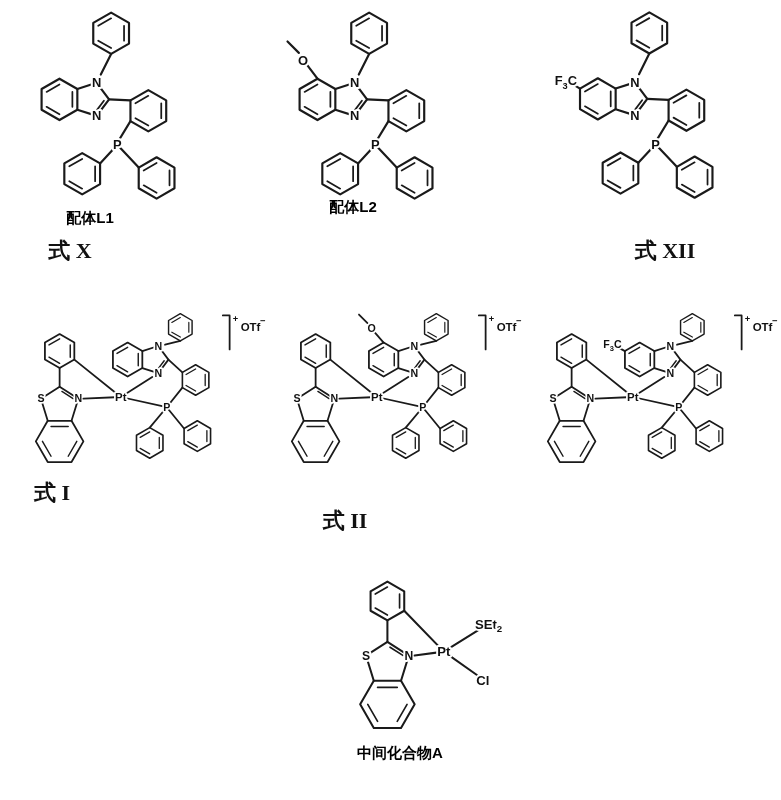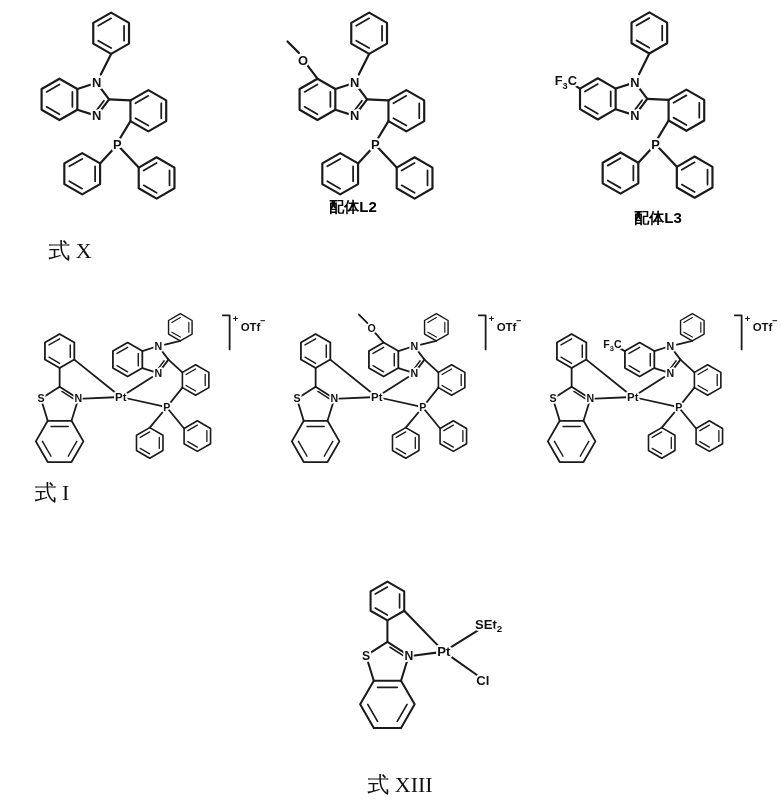--- a/index.html
+++ b/index.html
@@ -1,20 +1,20 @@
 <!DOCTYPE html>
 <html><head>
 <meta charset="utf-8">
 <style>
   html,body { margin:0; padding:0; background:#ffffff; }
   .page { position:relative; width:781px; height:800px; background:#ffffff; overflow:hidden;
           font-family:"Liberation Sans", sans-serif; }
   .cap { position:absolute; text-align:center; color:#000; font-weight:700; font-size:15px;
          font-family:"Liberation Sans", sans-serif; }
-  .formula { position:absolute; text-align:center; color:#111; font-weight:400; font-size:22px;
+  .formula { position:absolute; text-align:center; color:#111; font-weight:700; font-size:22px;
          font-family:"Liberation Serif", serif; }
   svg.struct { position:absolute; overflow:visible; }
   .bond { stroke:#1a1a1a; stroke-width:2.1; fill:none; stroke-linecap:round; stroke-linejoin:round; }
   .thin { stroke-width:1.7; }
   .atom { font-family:"Liberation Sans", sans-serif; font-weight:700; font-size:12.5px; fill:#111;
           text-anchor:middle; stroke:#ffffff; stroke-width:4px; paint-order:stroke; stroke-linejoin:round; }
   .atom-lg { font-size:13.5px; }
   .sup { font-family:"Liberation Sans", sans-serif; font-weight:700; font-size:11px; fill:#111; text-anchor:middle; }
   .otf { font-family:"Liberation Sans", sans-serif; font-weight:700; font-size:13.5px; fill:#111; }
 </style>
@@ -91,24 +91,25 @@
   </svg>
 
   <svg class="struct" style="left:538px; top:0" width="200" height="206" viewBox="-14 0 194 200">
     <use href="#g-ligand"></use>
     <g>
       <path class="bond" d="M26.7,86 L15,79"></path>
       <text class="atom" text-anchor="end" x="13" y="82.5"><tspan>F</tspan><tspan dy="3.5" font-size="9">3</tspan><tspan dy="-3.5">C</tspan></text>
     </g>
   </svg>
 
+  <div class="cap" style="left:0; top:209px; width:180px">配体L1</div>
   <div class="cap" style="left:268px; top:198px; width:170px">配体L2</div>
-  <div class="cap" style="left:568px; top:209px; width:180px">配体L3</div>
 
   <div class="formula" style="left:10px; top:236px; width:120px">式 X</div>
+  <div class="formula" style="left:600px; top:236px; width:130px">式 XII</div>
 
   <svg class="struct" style="left:0; top:312px" width="268" height="170" viewBox="0 0 315 200">
     <use href="#g-complex"></use>
   </svg>
 
   <svg class="struct" style="left:256px; top:312px" width="268" height="170" viewBox="0 0 315 200">
     <use href="#g-complex"></use>
     <g>
       <path class="bond" d="M150,36 L140,24.5 M131,13 L121,3"></path>
       <text class="atom" x="136" y="23.3">O</text>
@@ -117,25 +118,26 @@
 
   <svg class="struct" style="left:512px; top:312px" width="268" height="170" viewBox="0 0 315 200">
     <use href="#g-complex"></use>
     <g>
       <path class="bond" d="M132.7,46 L120,39"></path>
       <text class="atom" text-anchor="end" x="118" y="42.5"><tspan>F</tspan><tspan dy="3.5" font-size="9">3</tspan><tspan dy="-3.5">C</tspan></text>
     </g>
   </svg>
 
   <div class="formula" style="left:12px; top:478px; width:80px">式 I</div>
+  <div class="formula" style="left:300px; top:506px; width:90px">式 II</div>
 
   <svg class="struct" style="left:290px; top:566px" width="224" height="180" viewBox="0 0 230 185">
     <use href="#g-benz" transform="translate(100,36)"></use>
     <use href="#g-bzt" transform="translate(100,78)"></use>
     <path class="bond" d="M100,56 L100,78 M117.3,46 L158,88 M128,92 L158,88 M158,88 L198,63 M158,88 L192,112"></path>
     <text class="atom atom-lg" x="158" y="92.5">Pt</text>
     <text class="atom atom-lg" x="204" y="64.5"><tspan>SEt</tspan><tspan dy="3.5" font-size="10">2</tspan></text>
     <text class="atom atom-lg" x="198" y="122.3">Cl</text>
   </svg>
 
-  <div class="formula" style="left:330px; top:770px; width:140px">式 XIII</div>
+  <div class="cap" style="left:320px; top:744px; width:160px">中间化合物A</div>
 
 </div>
 
 </body></html>

